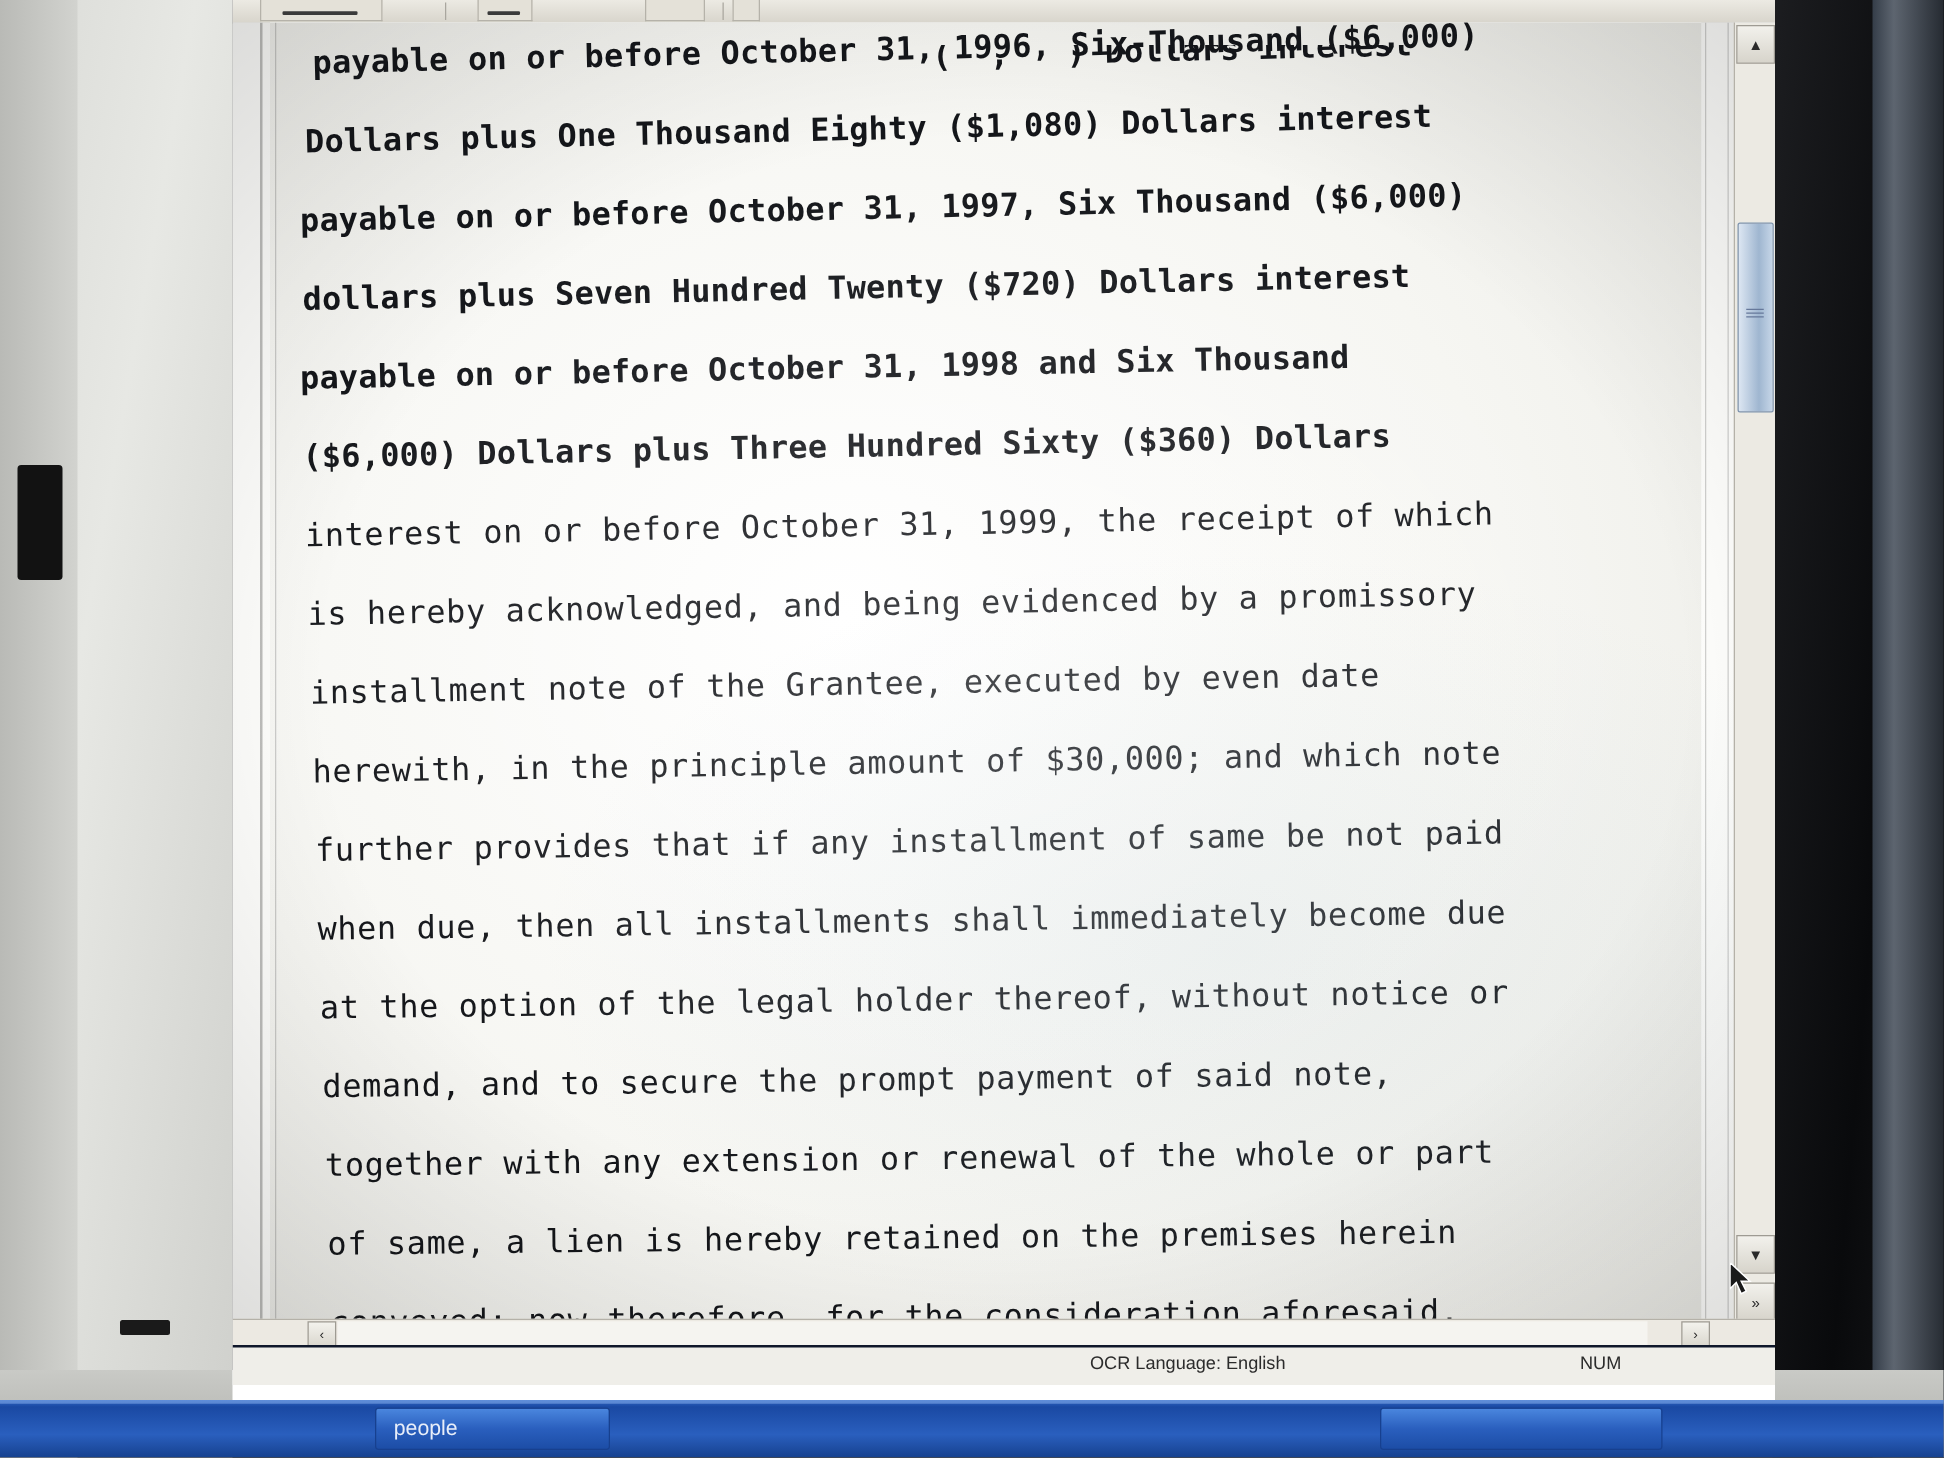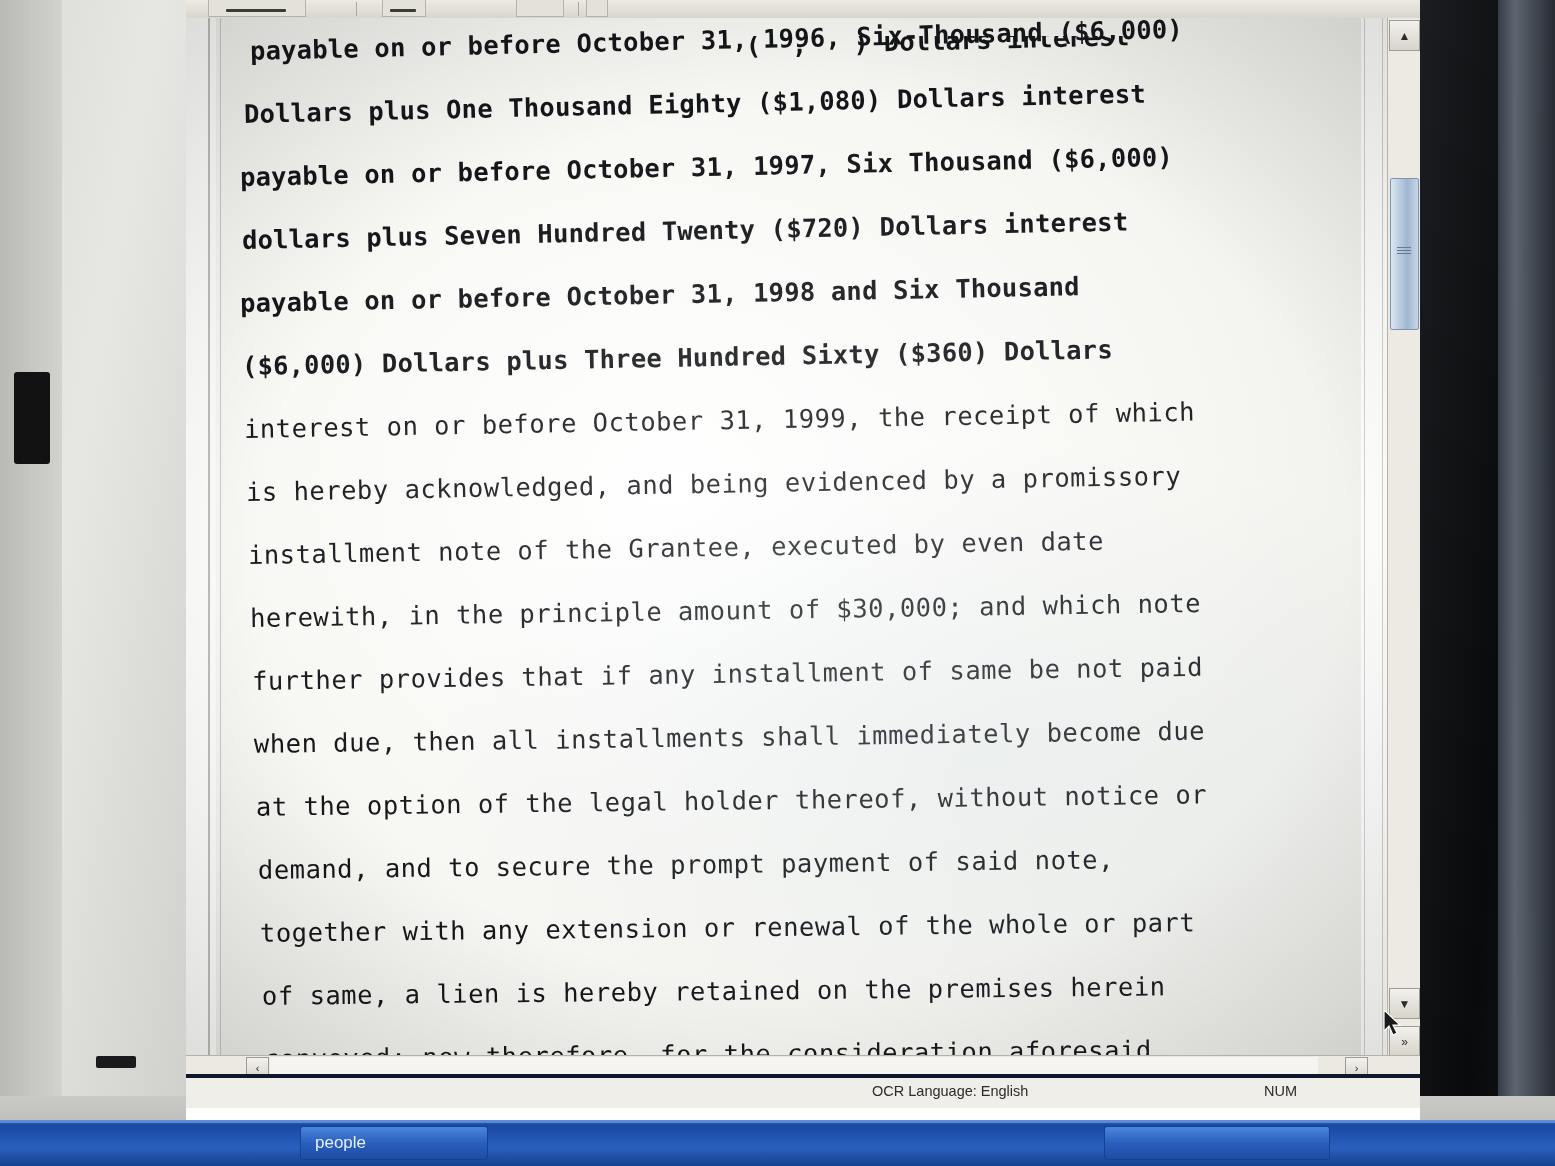--- a/index.html
+++ b/index.html
@@ -271,21 +271,21 @@
     width: 1048px; height: 19px;
     background: #f5f4f0;
   }
 
   
   #statusbar {
     position: absolute;
     left: 0; bottom: 22px;
     width: 1234px; height: 30px;
     background: #efeee9;
-    border-top: 4px solid #0f172a;
+    border-top: 2px solid #0f172a;
     font-size: 14.5px;
     color: #2b2b2b;
   }
   #statusbar .cell {
     position: absolute;
     top: 5px;
     white-space: nowrap;
   }
   .status-ocr { left: 686px; }
   .status-num { left: 1078px; }

